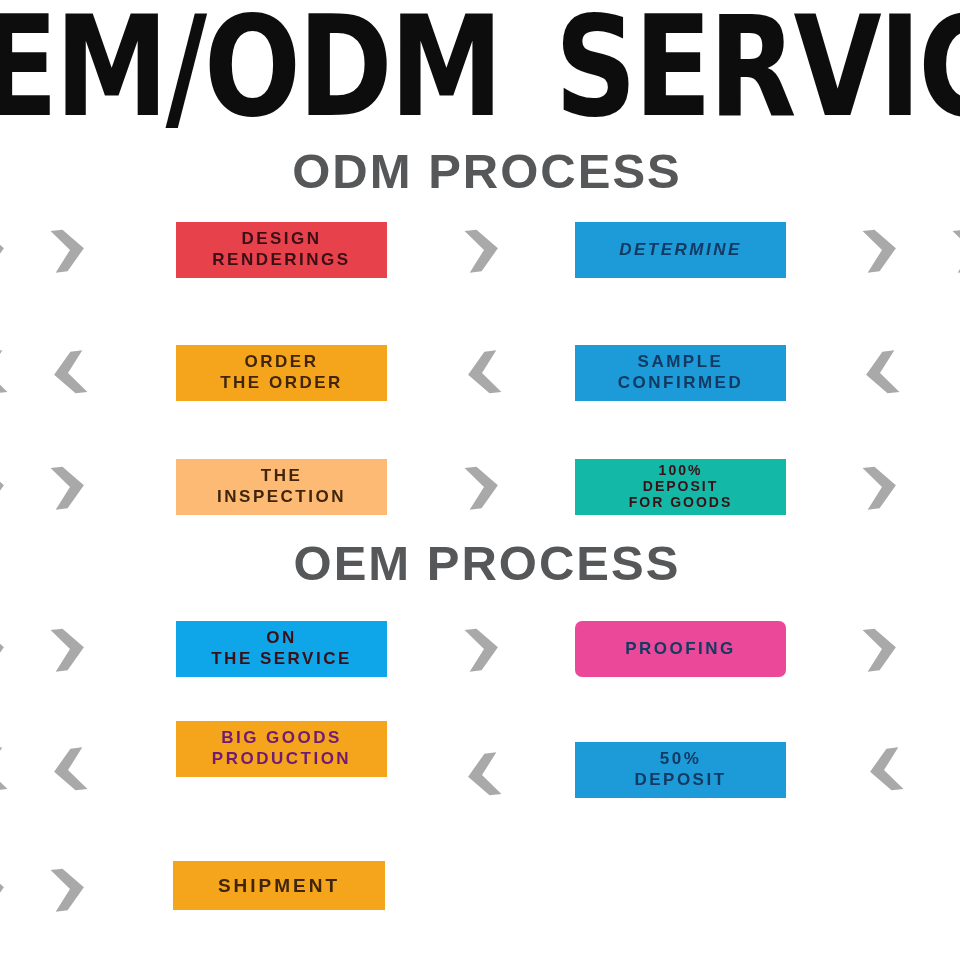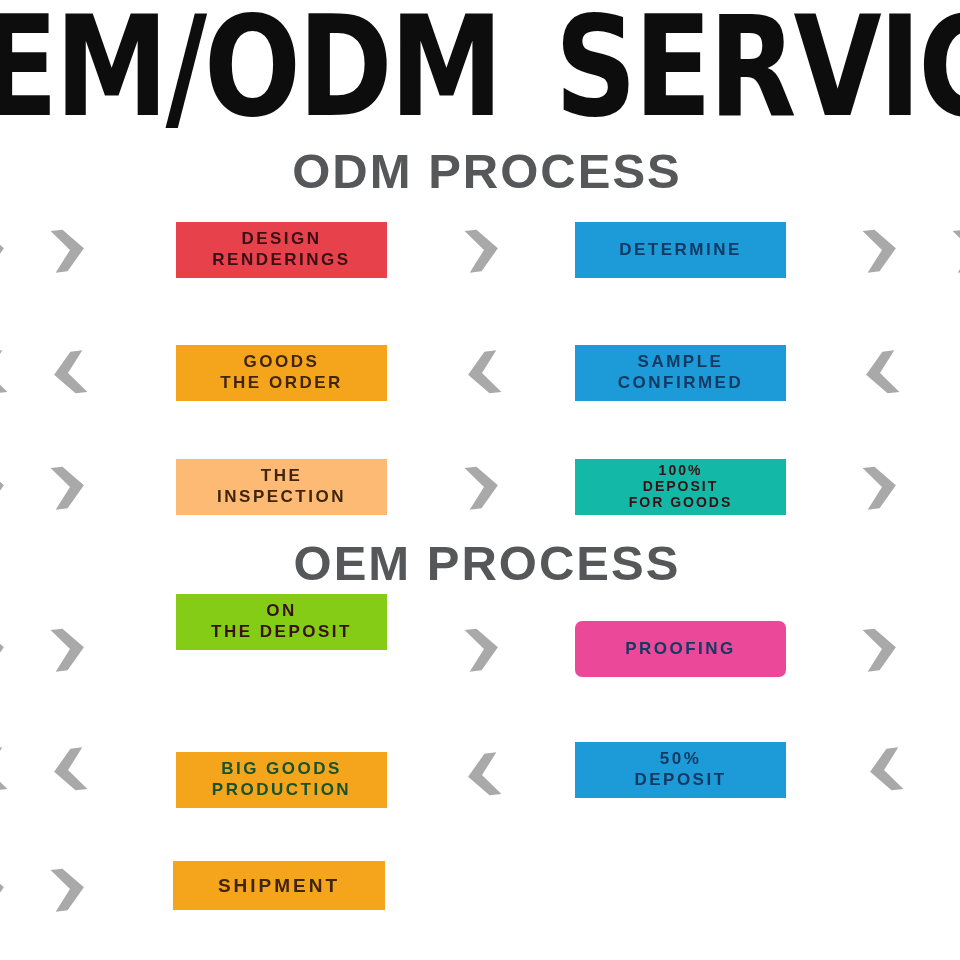--- a/index.html
+++ b/index.html
@@ -85,21 +85,21 @@
     </div>
   <div class="step-box" style="left: 176px; top: 222px; background: rgb(231, 66, 76); color: rgb(58, 15, 21);">
     <span>DESIGN</span>
     <span>RENDERINGS</span>
   </div>
   <div class="arrow" style="left:464px; top:227px;">
       <svg viewBox="0 0 38 46">
         <polygon points="3,2 15,2 34,23 15,44 3,44 20,23" fill="currentColor"></polygon>
       </svg>
     </div>
-  <div class="step-box" style="left: 575px; top: 222px; background: rgb(29, 155, 216); color: rgb(18, 58, 99);">
+  <div class="step-box" style="left: 575px; top: 222px; background: rgb(29, 155, 216); color: rgb(18, 58, 99); font-style: italic;">
     <span>DETERMINE</span>
   </div>
   <div class="arrow" style="left:862px; top:227px;">
       <svg viewBox="0 0 38 46">
         <polygon points="3,2 15,2 34,23 15,44 3,44 20,23" fill="currentColor"></polygon>
       </svg>
     </div>
   <div class="arrow" style="left:952px; top:227px;">
       <svg viewBox="0 0 38 46">
         <polygon points="3,2 15,2 34,23 15,44 3,44 20,23" fill="currentColor"></polygon>
@@ -110,21 +110,21 @@
       <svg viewBox="0 0 38 46">
         <polygon points="3,2 15,2 34,23 15,44 3,44 20,23" fill="currentColor"></polygon>
       </svg>
     </div>
   <div class="arrow flip" style="left:50px; top:350px;">
       <svg viewBox="0 0 38 46">
         <polygon points="3,2 15,2 34,23 15,44 3,44 20,23" fill="currentColor"></polygon>
       </svg>
     </div>
   <div class="step-box" style="left: 176px; top: 345px; background: rgb(244, 165, 28); color: rgb(64, 37, 10);">
-    <span>GOODS</span>
+    <span>ORDER</span>
     <span>THE ORDER</span>
   </div>
   <div class="arrow flip" style="left:464px; top:350px;">
       <svg viewBox="0 0 38 46">
         <polygon points="3,2 15,2 34,23 15,44 3,44 20,23" fill="currentColor"></polygon>
       </svg>
     </div>
   <div class="step-box" style="left: 575px; top: 345px; background: rgb(29, 155, 216); color: rgb(18, 58, 99);">
     <span>SAMPLE</span>
     <span>CONFIRMED</span>
@@ -168,23 +168,23 @@
   <div class="arrow" style="left:-30px; top:626px;">
       <svg viewBox="0 0 38 46">
         <polygon points="3,2 15,2 34,23 15,44 3,44 20,23" fill="currentColor"></polygon>
       </svg>
     </div>
   <div class="arrow" style="left:50px; top:626px;">
       <svg viewBox="0 0 38 46">
         <polygon points="3,2 15,2 34,23 15,44 3,44 20,23" fill="currentColor"></polygon>
       </svg>
     </div>
-  <div class="step-box" style="left: 176px; top: 594px; background: #84cc16; color: rgb(58, 15, 21);">
+  <div class="step-box" style="left: 176px; top: 621px; background: #0ea5e9; color: rgb(58, 15, 21);">
     <span>ON</span>
-    <span>THE DEPOSIT</span>
+    <span>THE SERVICE</span>
   </div>
   <div class="arrow" style="left:464px; top:626px;">
       <svg viewBox="0 0 38 46">
         <polygon points="3,2 15,2 34,23 15,44 3,44 20,23" fill="currentColor"></polygon>
       </svg>
     </div>
   <div class="step-box" style="left: 575px; top: 621px; background: #ec4899; color: rgb(18, 58, 99); border-radius: 7px;">
     <span>PROOFING</span>
   </div>
   <div class="arrow" style="left:862px; top:626px;">
@@ -196,21 +196,21 @@
   <div class="arrow flip" style="left:-30px; top:747px;">
       <svg viewBox="0 0 38 46">
         <polygon points="3,2 15,2 34,23 15,44 3,44 20,23" fill="currentColor"></polygon>
       </svg>
     </div>
   <div class="arrow flip" style="left:50px; top:747px;">
       <svg viewBox="0 0 38 46">
         <polygon points="3,2 15,2 34,23 15,44 3,44 20,23" fill="currentColor"></polygon>
       </svg>
     </div>
-  <div class="step-box" style="left: 176px; top: 752px; background: rgb(244, 165, 28); color: #14532d;">
+  <div class="step-box" style="left: 176px; top: 721px; background: rgb(244, 165, 28); color: #701a75;">
     <span>BIG GOODS</span>
     <span>PRODUCTION</span>
   </div>
   <div class="arrow flip" style="left:464px; top:752px;">
       <svg viewBox="0 0 38 46">
         <polygon points="3,2 15,2 34,23 15,44 3,44 20,23" fill="currentColor"></polygon>
       </svg>
     </div>
   <div class="step-box" style="left: 575px; top: 742px; background: rgb(29, 155, 216); color: rgb(18, 58, 99);">
     <span>50%</span>

